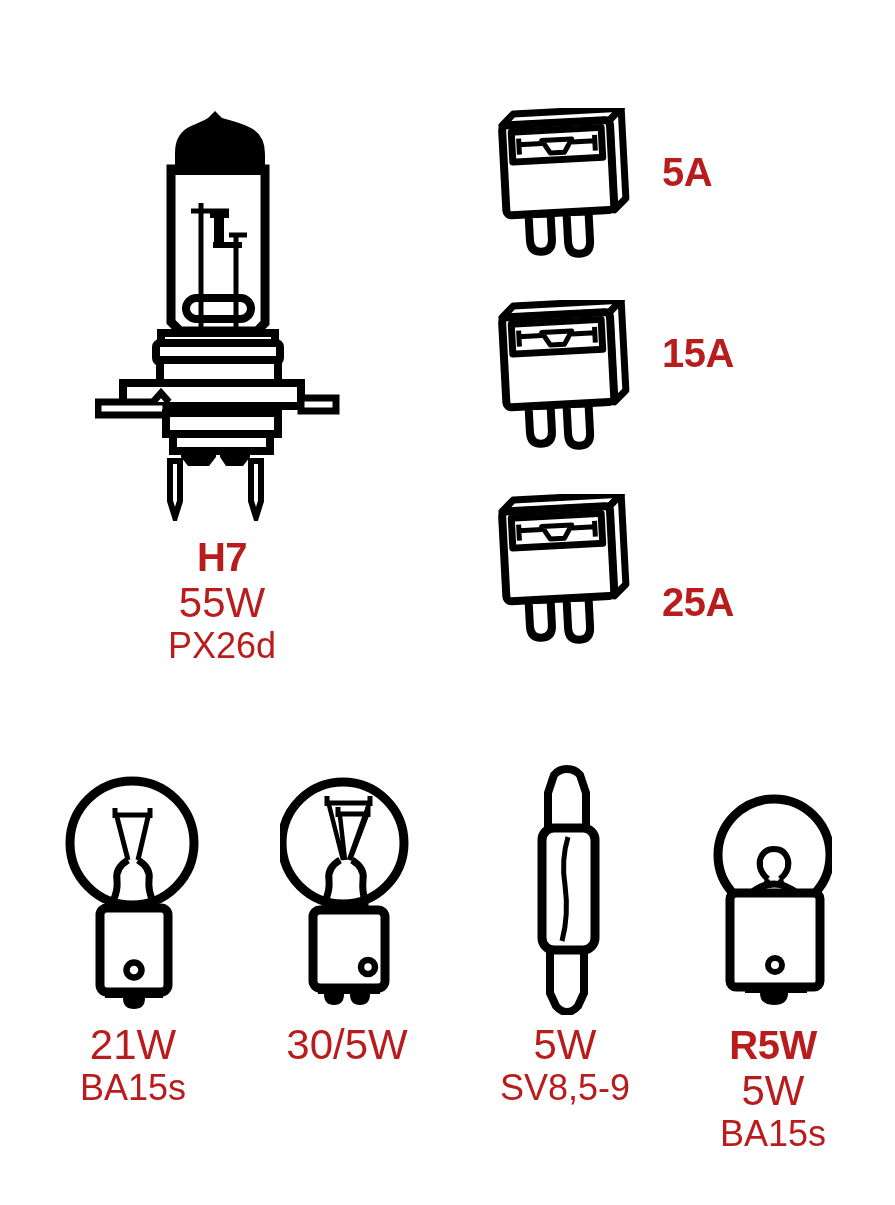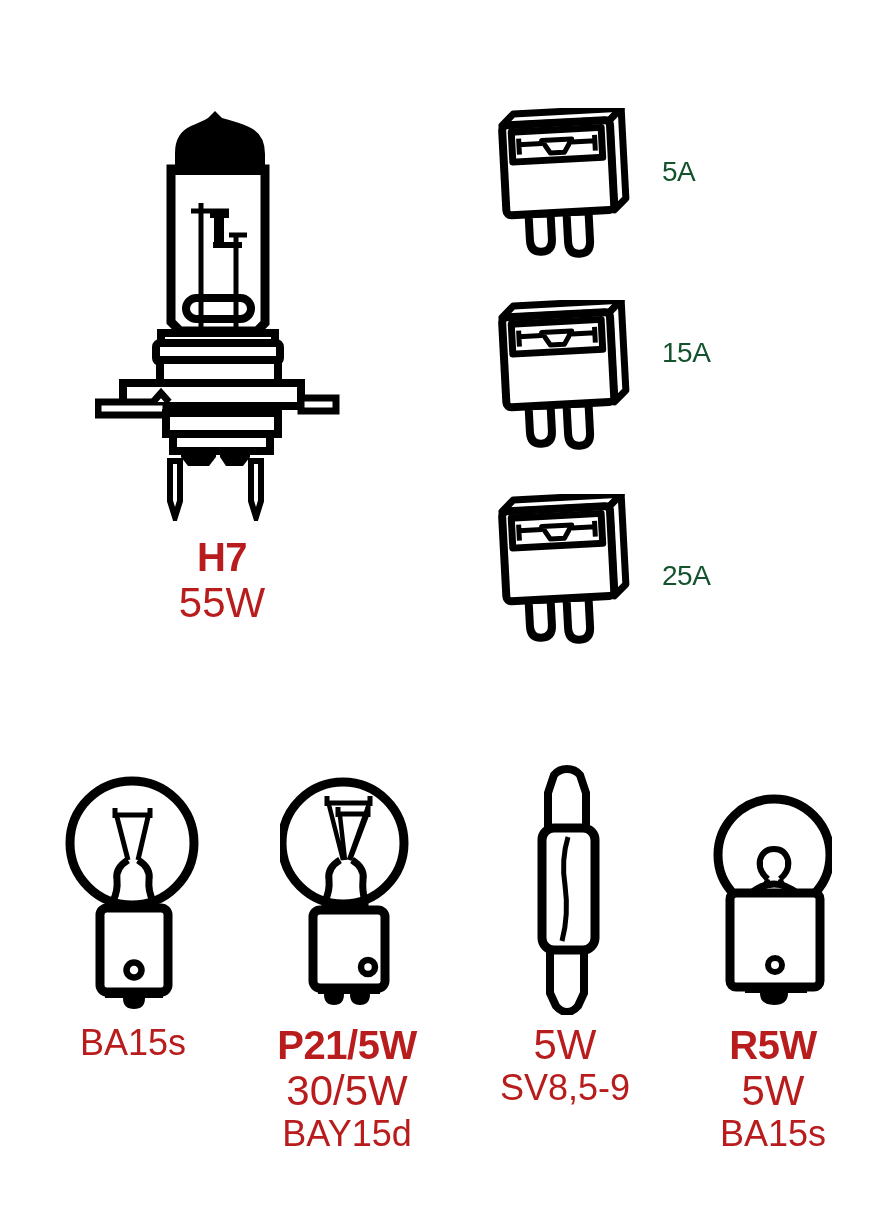--- a/index.html
+++ b/index.html
@@ -20,22 +20,22 @@
     position:absolute;
     text-align:center;
     color:#b91c1c;
     white-space:nowrap;
   }
   .name { font-size:40px; font-weight:700; line-height:46px; letter-spacing:-0.5px; }
   .watt { font-size:42px; font-weight:400; line-height:45px;text-align:center; }
   .base { font-size:36px; font-weight:400; line-height:42px; }
   .amp  {
     position:absolute;
-    font-size:28px; font-weight:400; line-height:44px;
-    color:#14532d; letter-spacing:-0.5px;
+    font-size:40px; font-weight:700; line-height:44px;
+    color:#b91c1c; letter-spacing:-0.5px;
   }
 </style>
 </head>
 <body>
 
 <div id="canvas">
 
   <svg width="0" height="0" style="position:absolute" aria-hidden="true">
     <defs>
       <g id="fuse-shape" stroke="#000" stroke-linejoin="round">
@@ -89,70 +89,70 @@
     <path d="M75,350 V390 L80,406 L85,390 V350 Z" fill="#fff" stroke="#000" stroke-width="6"></path>
     <path d="M156,350 V390 L161,406 L166,390 V350 Z" fill="#fff" stroke="#000" stroke-width="6"></path>
 
     <path d="M86,338 H121 V346 L114,355 H93 L86,346 Z" fill="#000"></path>
     <path d="M125,338 H155 V346 L148,355 H131 L125,346 Z" fill="#000"></path>
   </svg>
 
   <div class="stack" style="left:72px;top:534px;width:300px">
     <div class="name">H7</div>
     <div class="watt">55W</div>
+    <div class="base">PX26d</div>
   </div>
 
   <svg class="art" style="left:497px;top:108px" width="150" height="150" viewBox="0 0 150 150">
       <use href="#fuse-shape"></use>
     </svg>
   <div class="amp" style="left:662px;top:150px">5A</div>
 
   <svg class="art" style="left:497px;top:300px" width="150" height="150" viewBox="0 0 150 150">
       <use href="#fuse-shape"></use>
     </svg>
   <div class="amp" style="left:662px;top:331px">15A</div>
 
   <svg class="art" style="left:497px;top:494px" width="150" height="150" viewBox="0 0 150 150">
       <use href="#fuse-shape"></use>
     </svg>
-  <div class="amp" style="left:662px;top:554px">25A</div>
+  <div class="amp" style="left:662px;top:580px">25A</div>
 
   <svg class="art" style="left:65px;top:775px" width="135" height="240" viewBox="0 0 135 240">
     <circle cx="67" cy="68" r="62" fill="#fff" stroke="#000" stroke-width="9"></circle>
     <g stroke="#000" fill="none">
       <path d="M50,33 V43 M85,33 V43 M50,40 H85" stroke-width="5"></path>
       <path d="M52,42 L63,85 M83,42 L73,85" stroke-width="5"></path>
       <path d="M63,85 Q50,93 52,105 Q53,116 48,126 L48,134" stroke-width="7"></path>
       <path d="M73,85 Q86,93 84,105 Q83,116 88,126 L88,134" stroke-width="7"></path>
     </g>
     <rect x="35" y="133" width="68" height="84" rx="7" fill="#fff" stroke="#000" stroke-width="9"></rect>
     <circle cx="69" cy="195" r="7.5" fill="#fff" stroke="#000" stroke-width="6.5"></circle>
     <path d="M40,216 H98 V223 H80 Q80,234 69,234 Q58,234 58,223 H40 Z" fill="#000"></path>
   </svg>
   <div class="stack" style="left:8px;top:1022px;width:250px">
+    <div class="watt">21W</div>
     <div class="base">BA15s</div>
   </div>
 
   <svg class="art" style="left:280px;top:775px" width="135" height="240" viewBox="0 0 135 240">
     <circle cx="63" cy="68" r="61" fill="#fff" stroke="#000" stroke-width="9"></circle>
     <g stroke="#000" fill="none">
       <path d="M47,21 V31 M90,21 V31 M47,28 H90" stroke-width="5"></path>
       <path d="M58,32 V42 M88,32 V42 M58,39 H88" stroke-width="5"></path>
       <path d="M49,30 L63,85 M89,29 L69,85 M60,41 L65,85 M87,40 L70,85" stroke-width="4.5"></path>
       <path d="M60,85 Q47,93 49,105 Q50,116 45,126 L45,136" stroke-width="7"></path>
       <path d="M72,85 Q85,93 83,105 Q82,116 85,126 L85,136" stroke-width="7"></path>
     </g>
     <rect x="33" y="135" width="72" height="78" rx="7" fill="#fff" stroke="#000" stroke-width="9"></rect>
     <circle cx="88" cy="192" r="7" fill="#fff" stroke="#000" stroke-width="6.5"></circle>
     <path d="M38,212 H100 V219 H90 Q90,230 80,230 Q70,230 70,219 H64 Q64,230 54,230 Q44,230 44,219 H38 Z" fill="#000"></path>
   </svg>
   <div class="stack" style="left:197px;top:1022px;width:300px">
-    <div class="name">P21/5W</div>
     <div class="watt">30/5W</div>
-    <div class="base">BAY15d</div>
   </div>
 
   <svg class="art" style="left:532px;top:765px" width="70" height="250" viewBox="0 0 70 250">
     <path d="M16,68 V28 L22,10 Q27,4 35,4 Q43,4 48,10 L54,28 V68 Z" fill="#fff" stroke="#000" stroke-width="8"></path>
     <path d="M18,180 V228 L24,241 Q29,247 35,247 Q41,247 46,241 L52,228 V180 Z" fill="#fff" stroke="#000" stroke-width="8"></path>
     <rect x="10" y="63" width="53" height="122" rx="12" fill="#fff" stroke="#000" stroke-width="9"></rect>
     <path d="M36,72 Q29,95 33,120 Q37,150 30,176" fill="none" stroke="#000" stroke-width="5"></path>
   </svg>
   <div class="stack" style="left:415px;top:1022px;width:300px">
     <div class="watt">5W</div>

